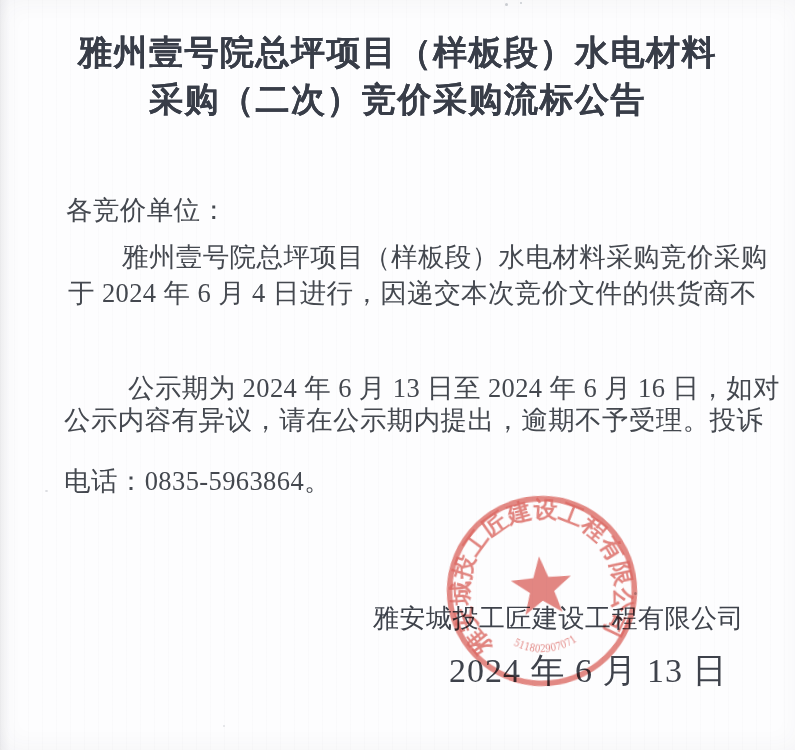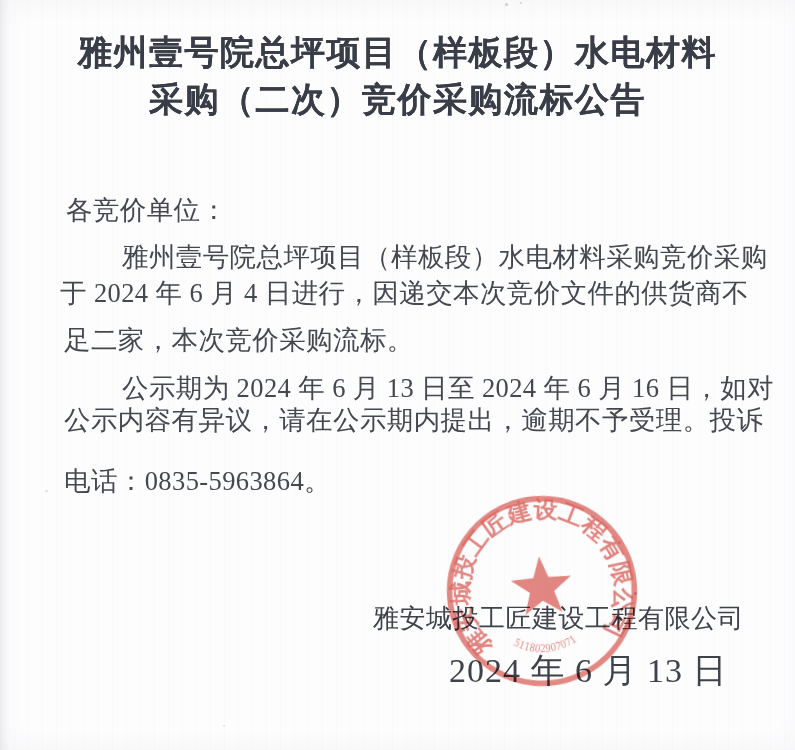--- a/index.html
+++ b/index.html
@@ -29,23 +29,23 @@
   .t2{top:77px;}
   .body-line{
     position:absolute;
     font-size:26.5px;
     letter-spacing:0.4px;
     color:#44484f;
     white-space:nowrap;
   }
   .salutation{left:66px;top:192px;}
   .l-p1a{left:122px;top:239px;}
-  .l-p1b{left:60px;top:275px;}
+  .l-p1b{left:68px;top:275px;}
   .l-p1c{left:64px;top:322px;}
-  .l-p2a{left:122px;top:370px;}
+  .l-p2a{left:128px;top:370px;}
   .l-p2b{left:64px;top:402px;}
   .l-p2c{left:64px;top:463px;text-align:center;}
   .sig-company{
     position:absolute;left:373px;top:601px;
     font-size:26px;letter-spacing:0.5px;
     color:#3e424b;white-space:nowrap;z-index:1;
   }
   .sig-date{
     position:absolute;left:449px;top:648px;
     font-size:34px;letter-spacing:1px;
@@ -73,21 +73,20 @@
 
 <div class="page">
 
   <div class="title-line t1">雅州壹号院总坪项目（样板段）水电材料</div>
   <div class="title-line t2">采购（二次）竞价采购流标公告</div>
 
   <div class="body-line salutation">各竞价单位：</div>
 
   <div class="body-line l-p1a">雅州壹号院总坪项目（样板段）水电材料采购竞价采购</div>
   <div class="body-line l-p1b">于 2024 年 6 月 4 日进行，因递交本次竞价文件的供货商不</div>
-  <div class="body-line l-p1c">足二家，本次竞价采购流标。</div>
 
   <div class="body-line l-p2a">公示期为 2024 年 6 月 13 日至 2024 年 6 月 16 日，如对</div>
   <div class="body-line l-p2b">公示内容有异议，请在公示期内提出，逾期不予受理。投诉</div>
   <div class="body-line l-p2c">电话：0835-5963864。</div>
 
   <div class="sig-company">雅安城投工匠建设工程有限公司</div>
   <div class="sig-date">2024 年 6 月 13 日</div>
 
   <div class="seal">
     <svg width="194" height="194" viewBox="0 0 190 190">

